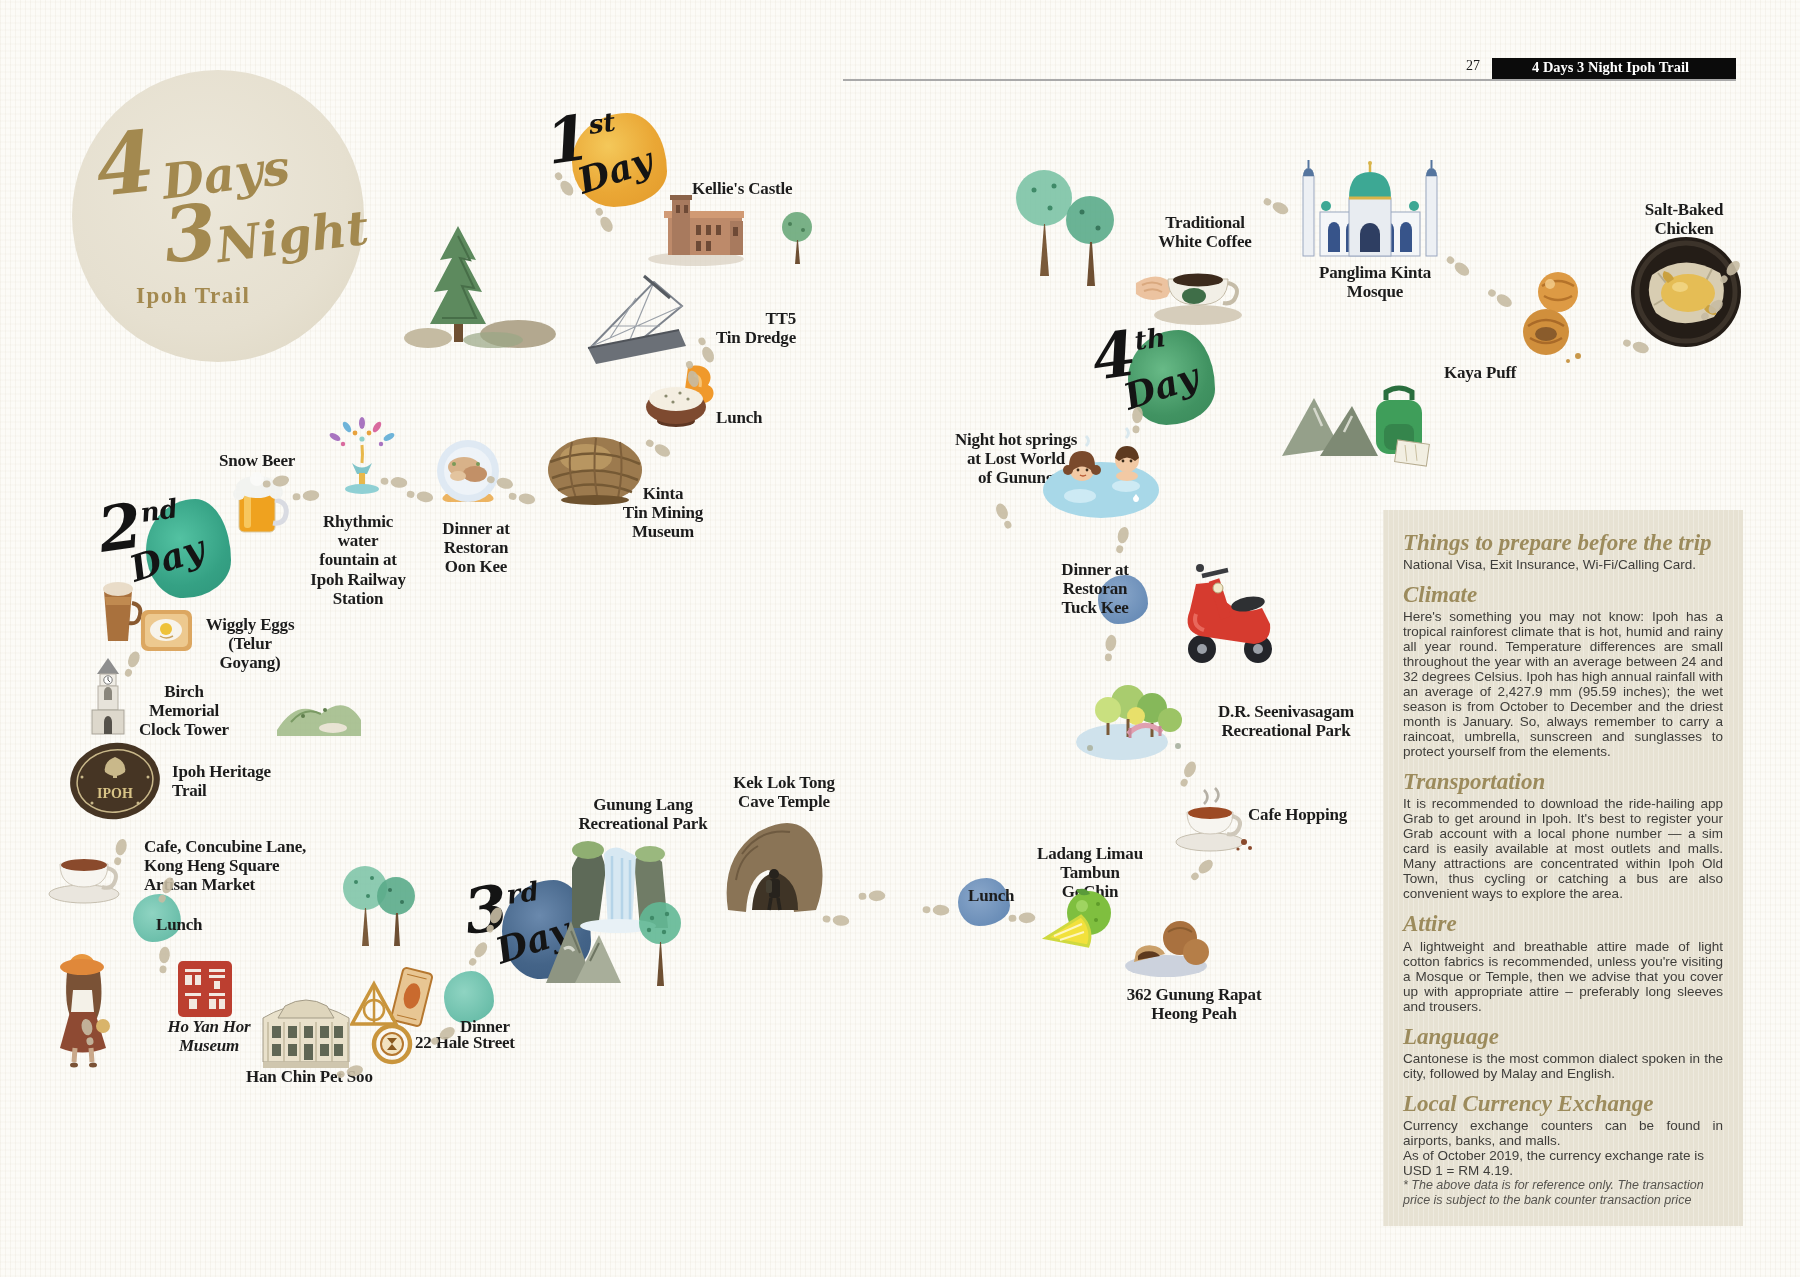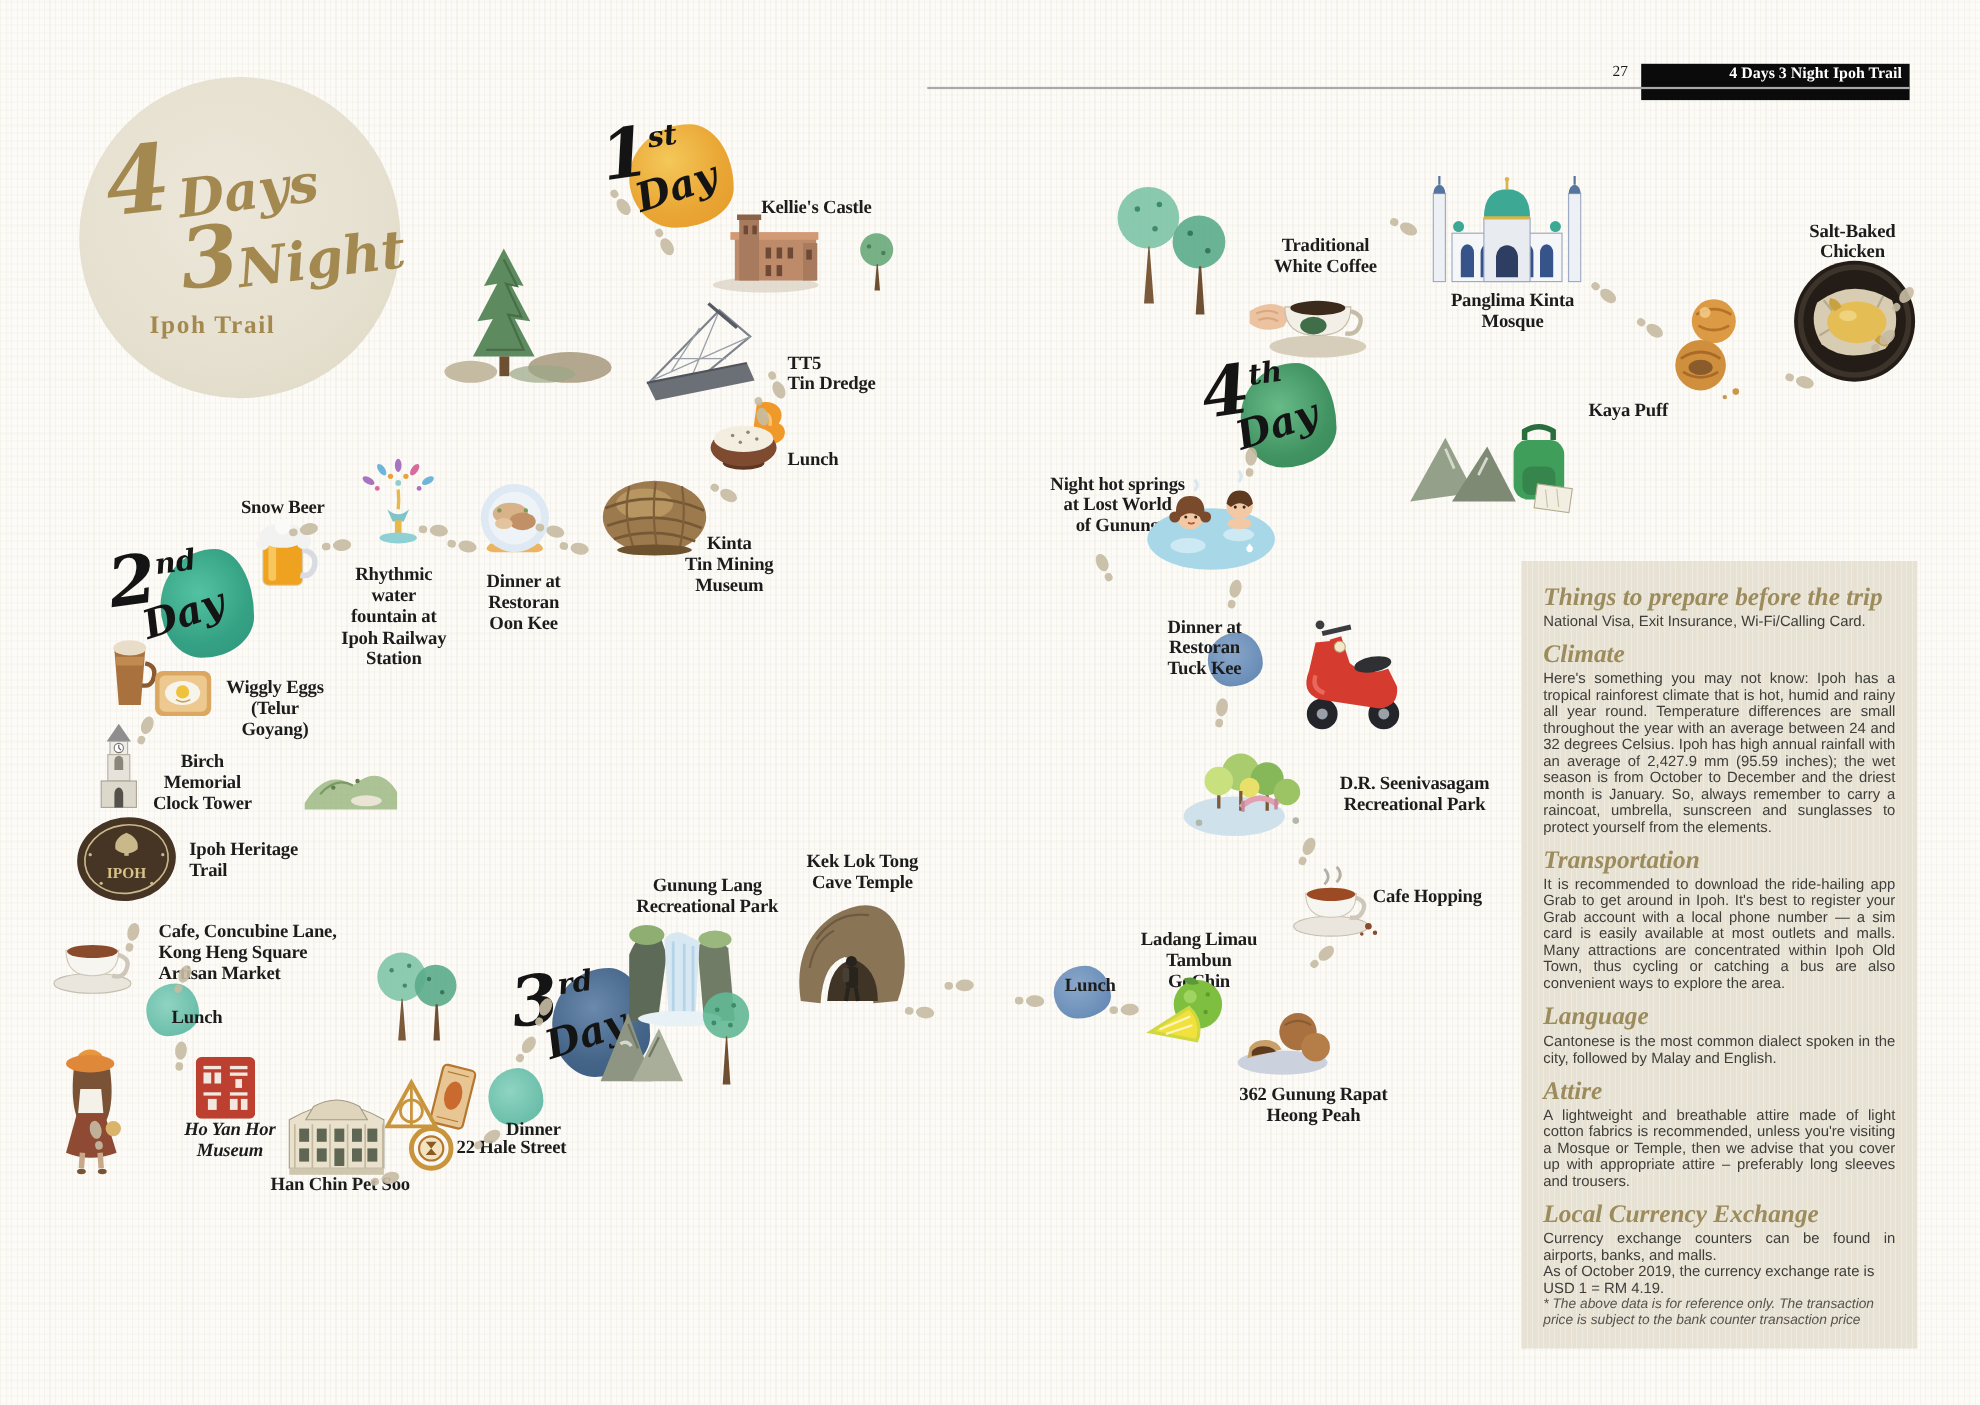--- a/index.html
+++ b/index.html
@@ -4,22 +4,22 @@
 <style>
   html,body{margin:0;padding:0;background:#ffffff;}
   #canvas{position:relative;width:1800px;height:1277px;overflow:hidden;
     background:
       repeating-linear-gradient(90deg, rgba(214,205,184,0.16) 0 1px, rgba(0,0,0,0) 1px 5px),
       repeating-linear-gradient(0deg, rgba(214,205,184,0.07) 0 2px, rgba(0,0,0,0) 2px 7px),
       #fcfbf7;
     font-family:"Liberation Serif", serif;}
   
   .page-num{position:absolute;left:1466px;top:58px;font-size:14px;font-weight:normal;color:#1a1a1a;}
-  .header-bar{position:absolute;left:1492px;top:58px;width:244px;height:33px;background:#0b0b0b;color:#fff;
-    font-size:14.5px;font-weight:bold;line-height:19px;text-align:right;padding-right:7px;box-sizing:border-box;}
+  .header-bar{position:absolute;left:1492px;top:58px;width:244px;height:22px;background:#0b0b0b;color:#fff;
+    font-size:14.5px;font-weight:bold;line-height:19px;text-align:center;padding-right:7px;box-sizing:border-box;}
   .header-rule{position:absolute;left:843px;top:79px;width:893px;height:2px;background:#a9a9a9;}
   
   .title-circle{position:absolute;left:72px;top:70px;width:292px;height:292px;border-radius:50%;
     background:radial-gradient(circle at 45% 40%, #ece7d9 0%, #e6e0d0 60%, #ddd6c2 100%);}
   .t-gold{color:#a3894f;font-style:italic;font-weight:bold;font-family:"DejaVu Serif",serif;position:absolute;line-height:1;}
   .t-num1{left:96px;top:122px;font-size:84px;transform:rotate(-6deg);}
   .t-word1{left:162px;top:150px;font-size:48px;transform:rotate(-7deg);}
   .t-num2{left:164px;top:196px;font-size:76px;transform:rotate(-6deg);}
   .t-word2{left:216px;top:212px;font-size:48px;transform:rotate(-7deg);}
   .t-sub{position:absolute;left:136px;top:283px;font-size:23px;font-weight:bold;color:#a3894f;
@@ -40,21 +40,21 @@
   .day-script .word{display:block;font-size:36px;margin:-8px 0 0 26px;transform:rotate(-10deg);}
   .pos-day1-script{left:548px;top:108px;}
   .pos-day2-script{left:100px;top:496px;}
   .pos-day3-script{left:466px;top:878px;}
   .pos-day4-script{left:1094px;top:324px;}
   
   .lbl{position:absolute;font-family:"Liberation Serif",serif;font-weight:700;font-size:17px;line-height:1.13;
     color:#1c1c1c;white-space:pre-line;letter-spacing:-0.2px;}
   .ctr{text-align:center;}
   .lbl-kellies{left:692px;top:179px;}
-  .lbl-tt5{left:716px;top:320px;}
+  .lbl-tt5{left:716px;top:309px;text-align:right;}
   .lbl-lunch1{left:716px;top:408px;}
   .lbl-kinta{left:614px;top:484px;width:98px;}
   .lbl-beer{left:219px;top:451px;}
   .lbl-fountain{left:301px;top:512px;width:114px;}
   .lbl-oonkee{left:440px;top:519px;width:72px;}
   .lbl-eggs{left:198px;top:615px;width:104px;}
   .lbl-birch{left:128px;top:682px;width:112px;}
   .lbl-heritage{left:172px;top:762px;}
   .lbl-concubine{left:144px;top:837px;}
   .lbl-lunch2{left:156px;top:915px;}
@@ -852,26 +852,26 @@
     </section>
     <section>
       <h3>Climate</h3>
       <p class="body">Here's something you may not know: Ipoh has a tropical rainforest climate that is hot, humid and rainy all year round. Temperature differences are small throughout the year with an average between 24 and 32 degrees Celsius. Ipoh has high annual rainfall with an average of 2,427.9 mm (95.59 inches); the wet season is from October to December and the driest month is January. So, always remember to carry a raincoat, umbrella, sunscreen and sunglasses to protect yourself from the elements.</p>
     </section>
     <section>
       <h3>Transportation</h3>
       <p class="body">It is recommended to download the ride-hailing app Grab to get around in Ipoh. It's best to register your Grab account with a local phone number — a sim card is easily available at most outlets and malls. Many attractions are concentrated within Ipoh Old Town, thus cycling or catching a bus are also convenient ways to explore the area.</p>
     </section>
     <section>
+      <h3>Attire</h3>
+      <p class="body">A lightweight and breathable attire made of light cotton fabrics is recommended, unless you're visiting a Mosque or Temple, then we advise that you cover up with appropriate attire – preferably long sleeves and trousers.</p>
+    </section>
+    <section>
       <h3>Language</h3>
       <p class="body">Cantonese is the most common dialect spoken in the city, followed by Malay and English.</p>
-    </section>
-    <section>
-      <h3>Attire</h3>
-      <p class="body">A lightweight and breathable attire made of light cotton fabrics is recommended, unless you're visiting a Mosque or Temple, then we advise that you cover up with appropriate attire – preferably long sleeves and trousers.</p>
     </section>
     <section>
       <h3>Local Currency Exchange</h3>
       <p class="body">Currency exchange counters can be found in airports, banks, and malls.
 As of October 2019, the currency exchange rate is
 USD 1 = RM 4.19.</p>
       <p class="note">* The above data is for reference only. The transaction price is subject to the bank counter transaction price</p>
     </section>
   </aside>
 

